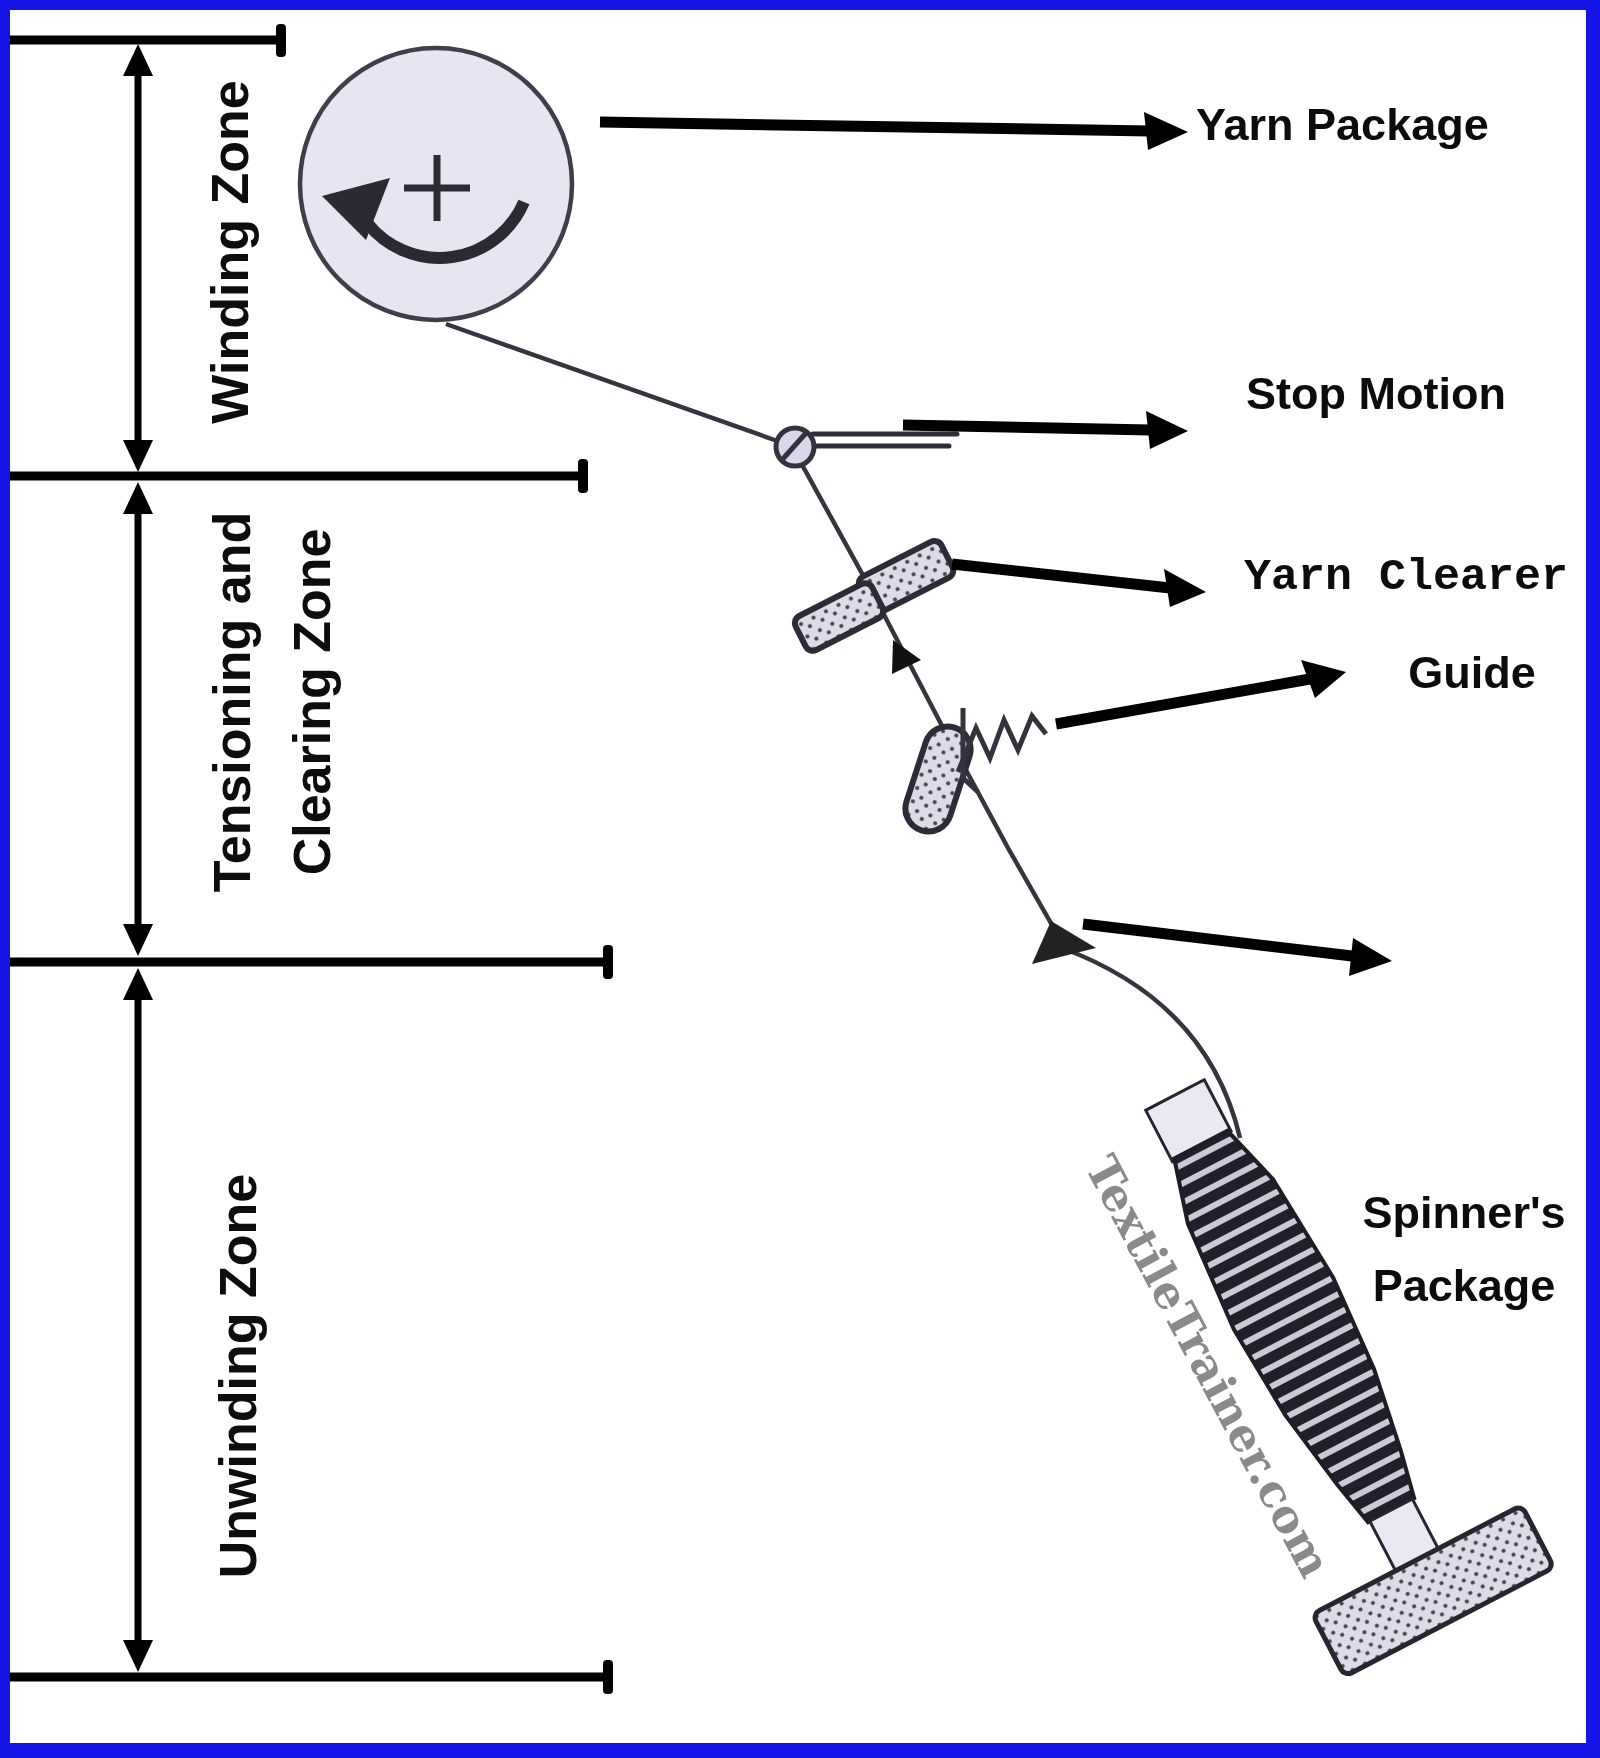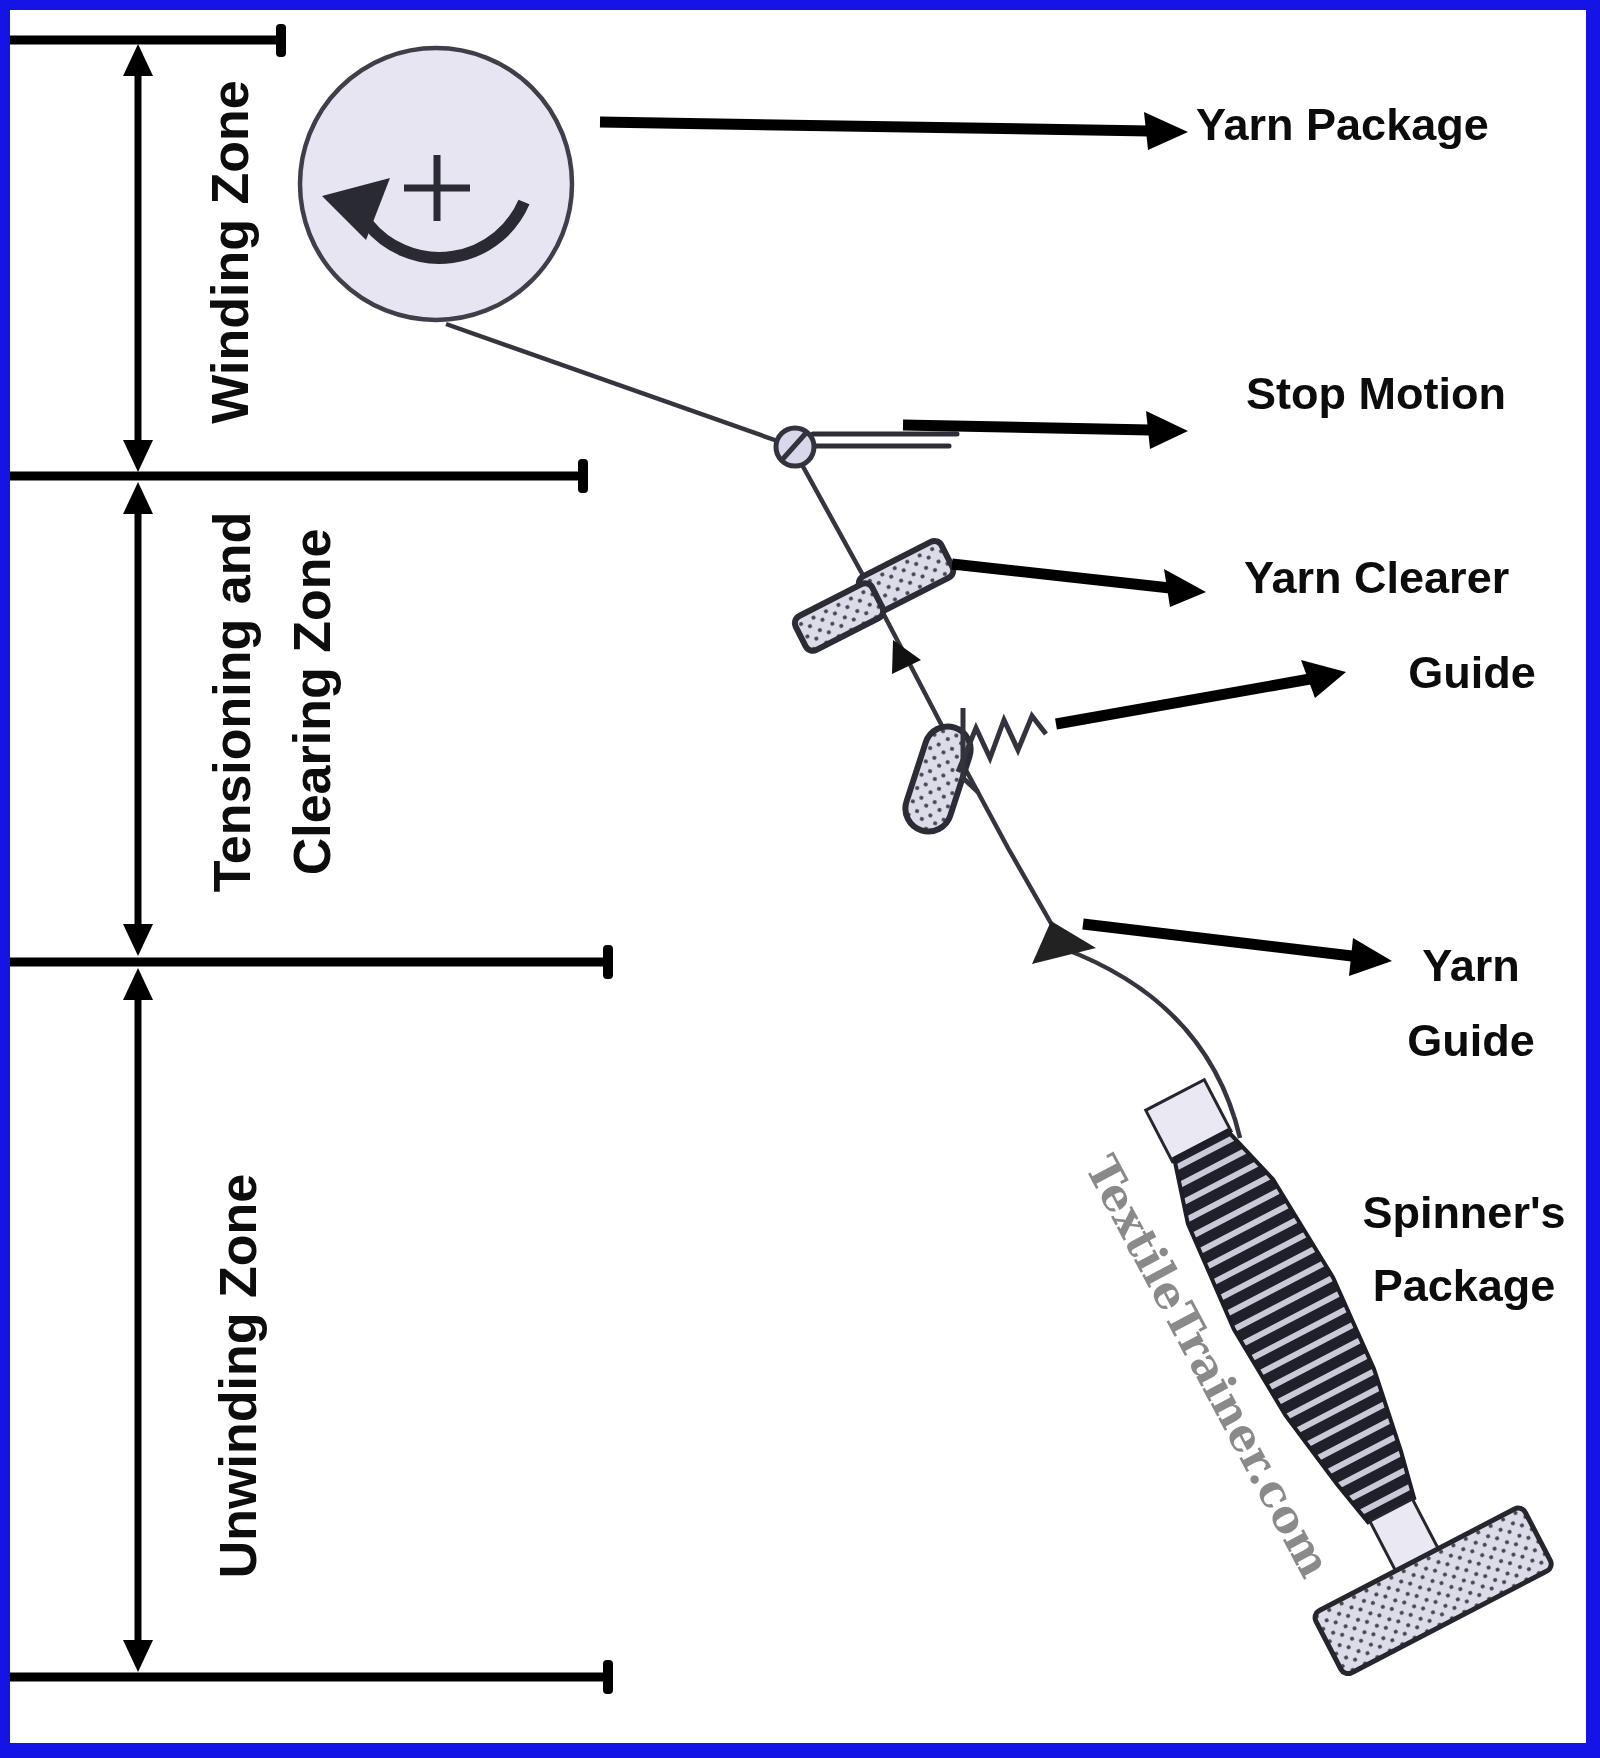--- a/index.html
+++ b/index.html
@@ -36,21 +36,21 @@
     position:absolute;
     font-weight:700;
     font-size:45px;
     line-height:60px;
     color:#0c0c0c;
     z-index:10;
     white-space:nowrap;
   }
   .lbl-yarn-package{left:1196px;top:95px;}
   .lbl-stop-motion{left:1246px;top:364px;}
-  .lbl-yarn-clearer{left:1244px;top:548px;}
+  .lbl-yarn-clearer{left:1244px;top:548px;font-family:Liberation Mono, monospace;}
   .lbl-tension-device{left:1352px;top:634px;width:240px;text-align:center;line-height:77px;}
   .lbl-yarn-guide{left:1366px;top:928px;width:210px;text-align:center;line-height:75px;}
   .lbl-spinners-package{left:1326px;top:1176px;width:276px;text-align:center;line-height:73px;}
   .watermark{
     position:absolute;
     left:965px;top:1338px;width:480px;height:60px;
     font-family:"DejaVu Serif","Liberation Serif",serif;
     font-weight:700;
     font-size:45px;
     color:#8a8a8a;
@@ -190,24 +190,20 @@
   <div class="comp-label lbl-yarn-package">Yarn Package</div>
 
   <div class="comp-label lbl-stop-motion">Stop Motion</div>
 
   <div class="comp-label lbl-yarn-clearer">Yarn Clearer</div>
 
   <div class="comp-label lbl-tension-device">
     <div>Guide</div>
   </div>
 
-  <div class="comp-label lbl-yarn-guide">
-    <div>Yarn</div>
-    <div>Guide</div>
-  </div>
 
   <div class="comp-label lbl-spinners-package">
     <div>Spinner's</div>
     <div>Package</div>
   </div>
 
   <div class="watermark">TextileTrainer.com</div>
 
   <div class="frame"></div>
 </div>

